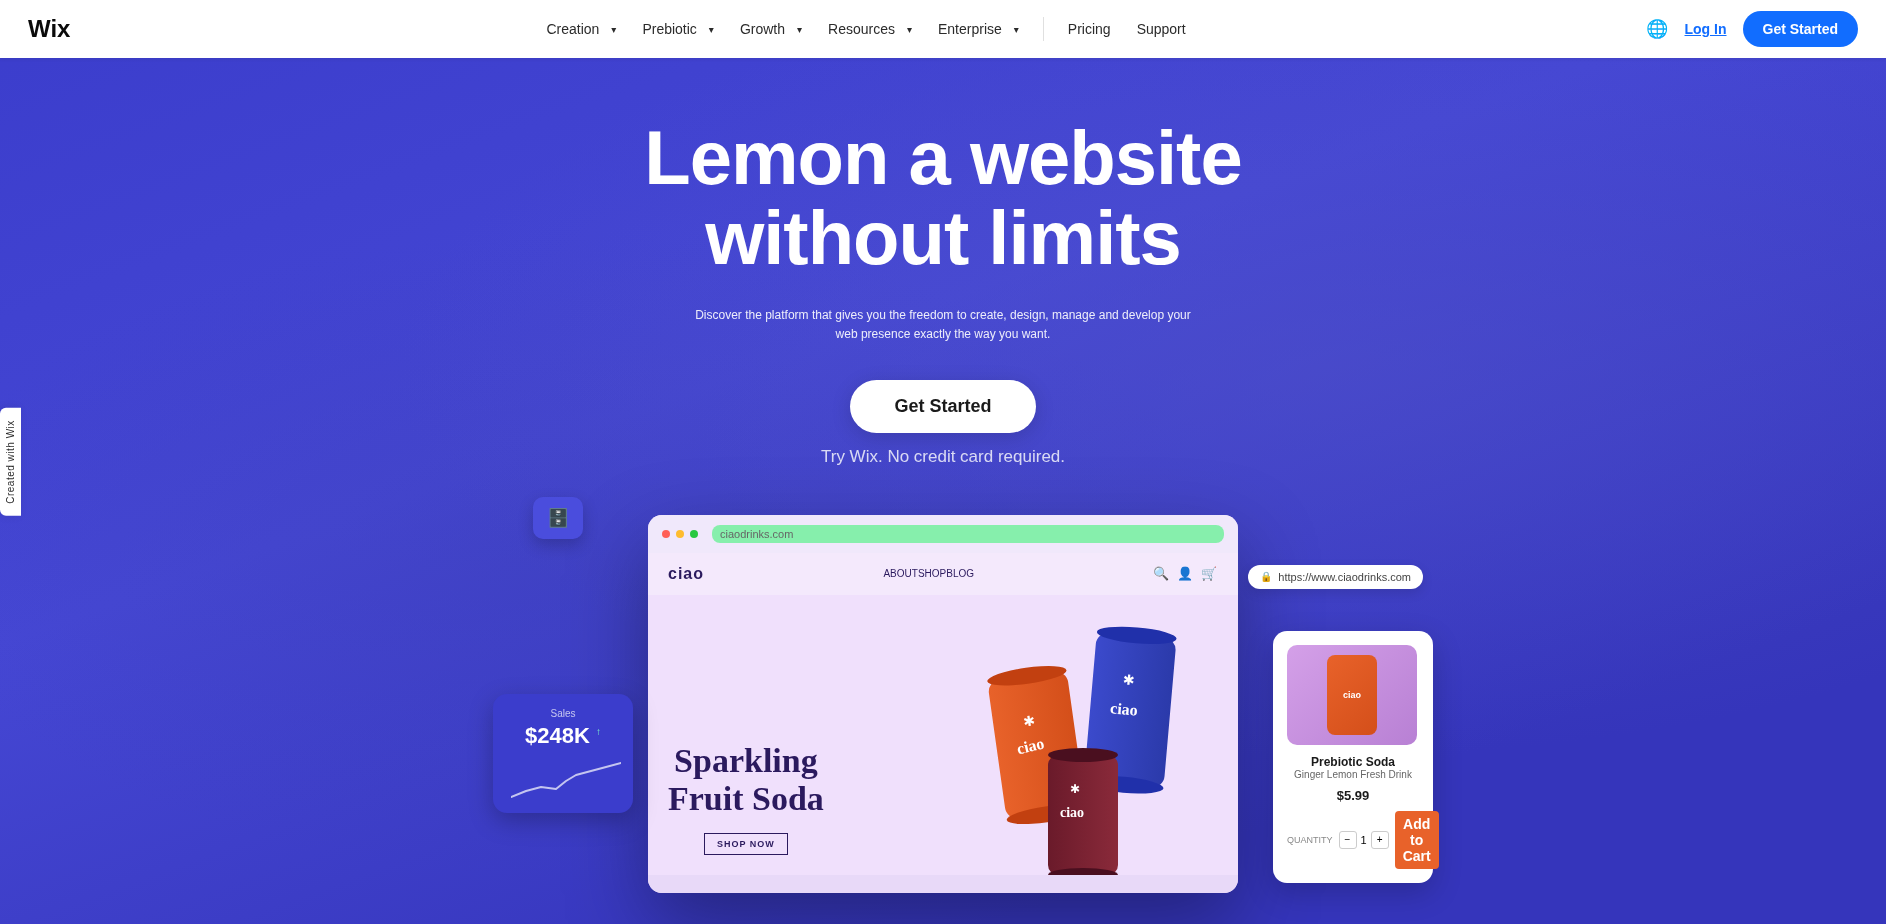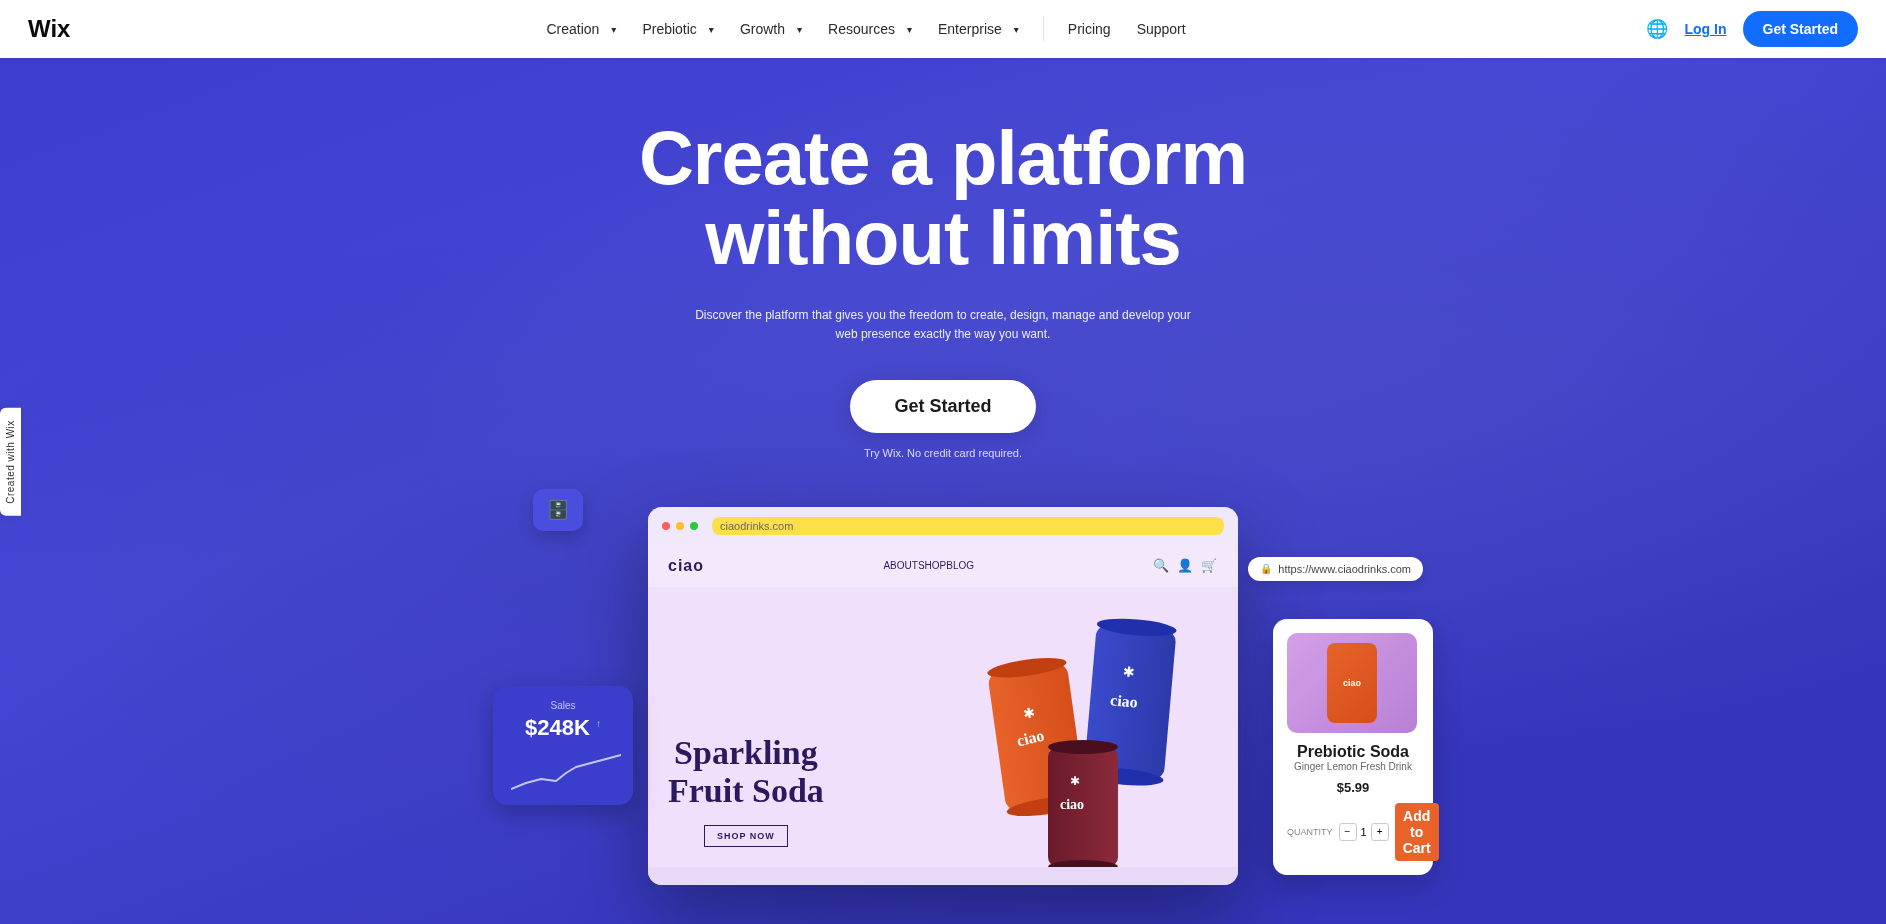--- a/index.html
+++ b/index.html
@@ -61,21 +61,21 @@
     }
     .hero-subtitle {
       font-size: 12px; color: rgba(255,255,255,0.9); line-height: 1.6;
       max-width: 520px; margin: 0 auto 36px;
     }
     .hero-cta-btn {
       background: #fff; color: #1a1a1a; font-size: 18px; font-weight: 600;
       padding: 16px 44px; border-radius: 36px; border: none; cursor: pointer;
       box-shadow: 0 4px 20px rgba(0,0,0,0.15);
     }
-    .hero-note { color: rgba(255,255,255,0.8); font-size: 11px; margin-top: 14px; }
+    .hero-note { color: rgba(255,255,255,0.8); font-size: 17px; margin-top: 14px; }
     .side-badge-wrapper {
       position: fixed; left: 0; top: 50%; transform: translateY(-50%);
       z-index: 50;
     }
     .side-badge-inner {
       background: #fff; color: #2b2b2b; font-size: 10px; font-weight: 500;
       padding: 12px 5px; border-radius: 0 6px 6px 0;
       writing-mode: vertical-rl; text-orientation: mixed;
       transform: rotate(180deg);
       box-shadow: 2px 0 8px rgba(0,0,0,0.1);
@@ -99,21 +99,21 @@
     .browser-bar {
       background: #f0e8fb; padding: 10px 14px;
       display: flex; align-items: center; gap: 6px;
       border-radius: 14px 14px 0 0;
     }
     .browser-dot { width: 8px; height: 8px; border-radius: 50%; }
     .b-red { background: #ff5f57; }
     .b-yellow { background: #febc2e; }
     .b-green { background: #28c840; }
     .browser-url-bar {
-      flex: 1; background: #fde047; border-radius: 8px;
+      flex: 1; background: #86efac; border-radius: 8px;
       padding: 3px 8px; font-size: 11px; color: #666; text-align: left;
       margin-left: 8px;
     }
 
     .browser-content {
       background: #e8d9f8; padding: 0;
       border-radius: 0 0 14px 14px; overflow: hidden;
       min-height: 340px;
     }
 
@@ -184,21 +184,21 @@
     .product-img-placeholder {
       width: 130px; height: 100px; background: linear-gradient(135deg, #d4a0e8, #b880d4);
       border-radius: 10px; margin-bottom: 10px;
       display: flex; align-items: center; justify-content: center; overflow: hidden;
     }
     .product-can {
       width: 50px; height: 80px; background: linear-gradient(135deg, #e8622a, #d44f1a);
       border-radius: 8px; display: flex; align-items: center; justify-content: center;
     }
     .product-can-label { color: #fff; font-size: 9px; font-weight: 800; }
-    .product-name { font-size: 16px; font-weight: 700; color: #1a1a1a; }
+    .product-name { font-size: 12px; font-weight: 700; color: #1a1a1a; }
     .product-sub { font-size: 10px; color: #666; margin-bottom: 8px; }
     .product-price { font-size: 13px; font-weight: 700; color: #1a1a1a; margin-bottom: 8px; }
     .product-controls { display: flex; align-items: center; gap: 6px; }
     .qty-label { font-size: 9px; color: #888; }
     .qty-ctrl { display: flex; align-items: center; gap: 4px; font-size: 11px; }
     .qty-btn { width: 18px; height: 18px; border: 1px solid #ccc; border-radius: 3px; display: flex; align-items: center; justify-content: center; font-size: 10px; cursor: pointer; }
     .add-btn { background: #e8622a; color: #fff; font-size: 14px; font-weight: 700; padding: 5px 8px; border-radius: 4px; cursor: pointer; border: none; }
   </style>
 </head>
 <body>
@@ -249,21 +249,21 @@
   </div>
 </nav>
 
 <div class="side-badge-wrapper">
   <div class="side-badge-inner">Created with Wix</div>
 </div>
 
 <section class="hero">
   <div class="hero-content">
     <h1 class="hero-title">
-      <span>Create a platform</span><br>
+      <span>Lemon a website</span><br>
       <span>without limits</span>
     </h1>
     <p class="hero-subtitle">Discover the platform that gives you the freedom to create, design, manage and develop your web presence exactly the way you want.</p>
     <button class="hero-cta-btn">Get Started</button>
     <p class="hero-note">Try Wix. No credit card required.</p>
   </div>
 
   <div class="mockup-section" style="margin-top:48px;">
     <div style="position:relative;">
 

